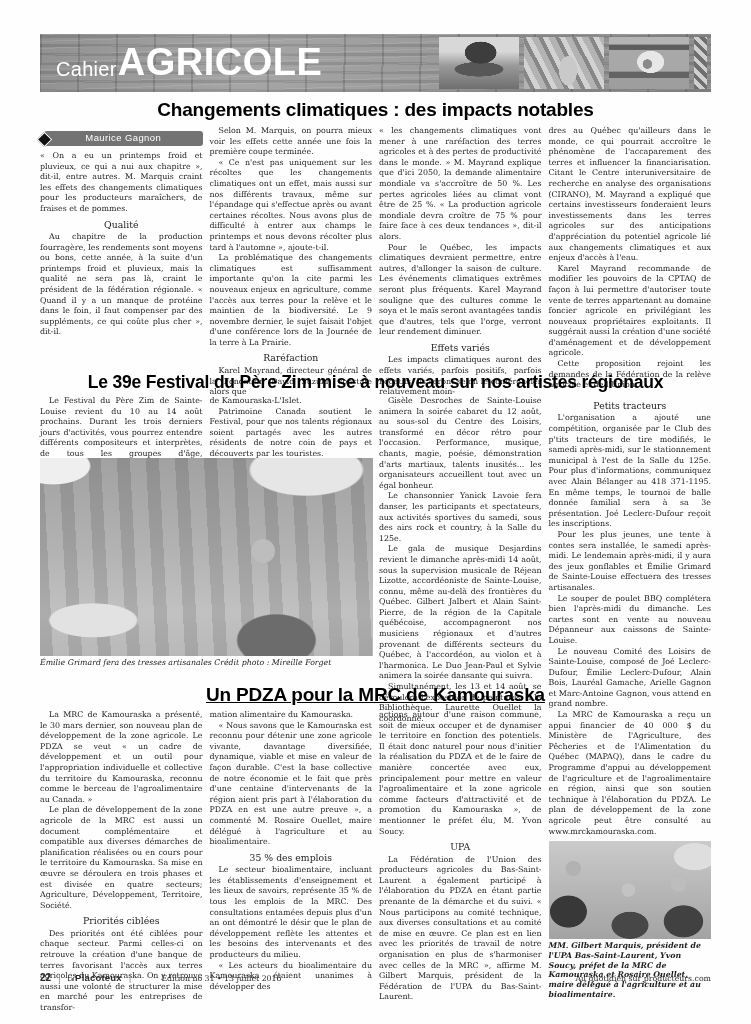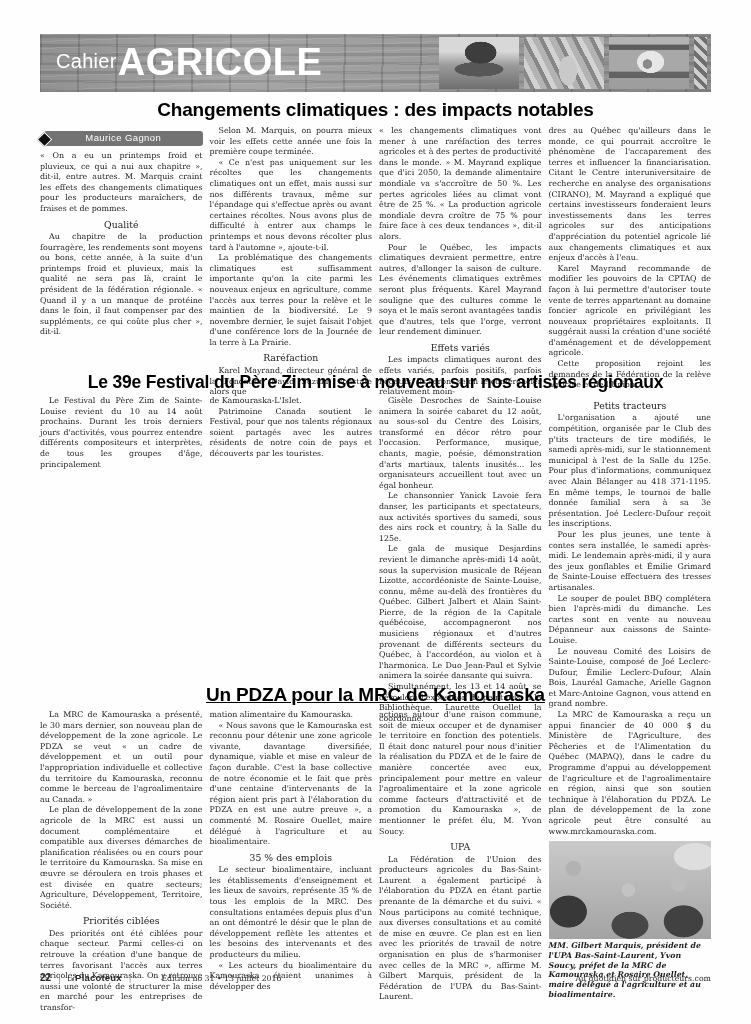--- a/index.html
+++ b/index.html
@@ -7,21 +7,21 @@
         font-family:"DejaVu Serif",serif;color:#1d1d1d;}
 
   
   .banner{position:absolute;left:40px;top:34px;width:671px;height:58px;
     background:
       repeating-linear-gradient(178deg, rgba(255,255,255,.10) 0 1px, transparent 1px 7px),
       repeating-linear-gradient(91deg, rgba(45,45,45,.20) 0 2px, transparent 2px 38px),
       repeating-linear-gradient(0deg, rgba(70,70,70,.16) 0 3px, rgba(175,175,175,.14) 3px 9px),
       linear-gradient(90deg,#8d8d8d,#a4a4a4 30%,#979797 62%,#888);
   }
-  .banner-text{position:absolute;left:16px;top:3px;display:flex;align-items:center;}
+  .banner-text{position:absolute;left:16px;top:3px;display:flex;align-items:flex-end;}
   .kicker{font-family:"Liberation Sans",sans-serif;font-size:20px;color:#fff;margin-top:4px;letter-spacing:.3px;}
   .banner-title{font-family:"Liberation Sans",sans-serif;font-weight:bold;font-size:38px;line-height:1;
     color:#fff;letter-spacing:.5px;margin-left:1px;margin-top:6px;}
   .banner-photos{position:absolute;right:4px;top:3px;height:52px;display:flex;gap:5px;align-items:stretch;}
   .bphoto{width:80px;height:52px;flex:none;}
   .bphoto.harvester{background:
       radial-gradient(ellipse 26px 18px at 52% 30%,#3d3d3d 0 60%,transparent 62%),
       radial-gradient(ellipse 40px 12px at 50% 62%,#575757 0 60%,transparent 62%),
       linear-gradient(180deg,#d8d8d8 0 28%,#9a9a9a 55%,#6f6f6f 100%);}
   .bphoto.carrots{background:
@@ -155,20 +155,24 @@
       <p class="p">Le gala de musique Desjardins revient le dimanche après-midi 14 août, sous la supervision musicale de Réjean Lizotte, accordéoniste de Sainte-Louise, connu, même au-delà des frontières du Québec. Gilbert Jalbert et Alain Saint-Pierre, de la région de la Capitale québécoise, accompagneront nos musiciens régionaux et d'autres provenant de différents secteurs du Québec, à l'accordéon, au violon et à l'harmonica. Le Duo Jean-Paul et Sylvie animera la soirée dansante qui suivra.</p>
       <p class="p">Simultanément, les 13 et 14 août, se déroulera l'exposition de peintures, à la Bibliothèque. Laurette Ouellet la coordonne.</p>
     </div>
     <div class="col">
       <p class="sub">Petits tracteurs</p>
       <p class="p">L'organisation a ajouté une compétition, organisée par le Club des p'tits tracteurs de tire modifiés, le samedi après-midi, sur le stationnement municipal à l'est de la Salle du 125e. Pour plus d'informations, communiquez avec Alain Bélanger au 418 371-1195. En même temps, le tournoi de balle donnée familial sera à sa 3e présentation. Joé Leclerc-Dufour reçoit les inscriptions.</p>
       <p class="p">Pour les plus jeunes, une tente à contes sera installée, le samedi après-midi. Le lendemain après-midi, il y aura des jeux gonflables et Émilie Grimard de Sainte-Louise effectuera des tresses artisanales.</p>
       <p class="p">Le souper de poulet BBQ complétera bien l'après-midi du dimanche. Les cartes sont en vente au nouveau Dépanneur aux caissons de Sainte-Louise.</p>
       <p class="p">Le nouveau Comité des Loisirs de Sainte-Louise, composé de Joé Leclerc-Dufour, Émilie Leclerc-Dufour, Alain Bois, Lauréal Gamache, Arielle Gagnon et Marc-Antoine Gagnon, vous attend en grand nombre.</p>
     </div>
+    <div class="fest-photo-block">
+      <div class="fest-photo"></div>
+      <p class="caption">Émilie Grimard fera des tresses artisanales Crédit photo : Mireille Forget</p>
+    </div>
   </div>
 
   <div class="headline hl-pdza">Un PDZA pour la MRC de Kamouraska</div>
   <div class="cols sec-pdza">
     <div class="col">
       <p class="p">La MRC de Kamouraska a présenté, le 30 mars dernier, son nouveau plan de développement de la zone agricole. Le PDZA se veut « un cadre de développement et un outil pour l'appropriation individuelle et collective du territoire du Kamouraska, reconnu comme le berceau de l'agroalimentaire au Canada. »</p>
       <p class="p">Le plan de développement de la zone agricole de la MRC est aussi un document complémentaire et compatible aux diverses démarches de planification réalisées ou en cours pour le territoire du Kamouraska. Sa mise en œuvre se déroulera en trois phases et est divisée en quatre secteurs; Agriculture, Développement, Territoire, Société.</p>
       <p class="sub">Priorités ciblées</p>
       <p class="p">Des priorités ont été ciblées pour chaque secteur. Parmi celles-ci on retrouve la création d'une banque de terres favorisant l'accès aux terres agricoles du Kamouraska. On y retrouve aussi une volonté de structurer la mise en marché pour les entreprises de transfor-</p>
     </div>

